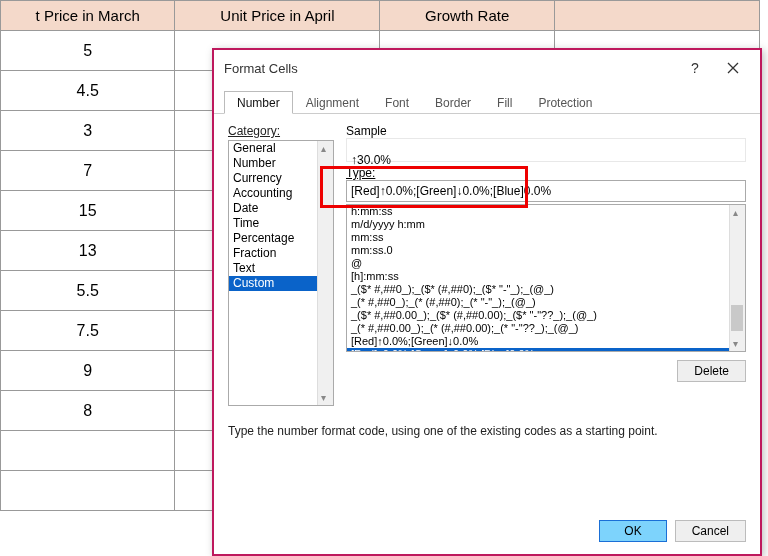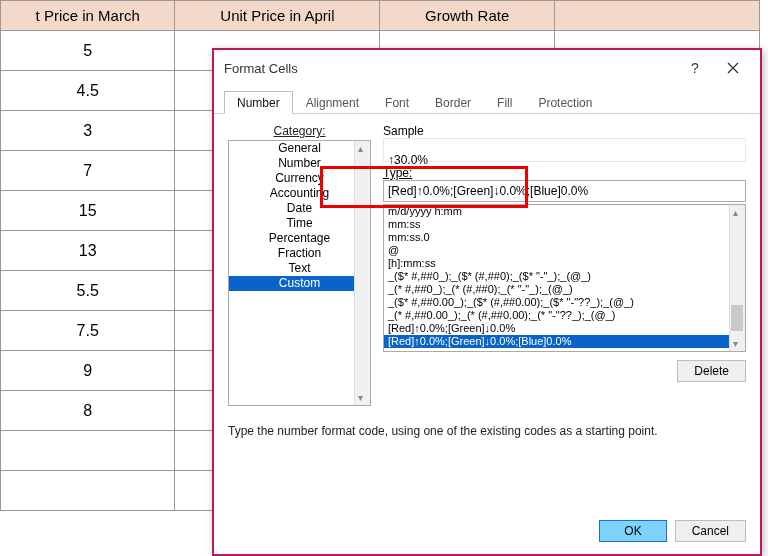--- a/index.html
+++ b/index.html
@@ -29,21 +29,21 @@
     font-size: 14px; color: #333; cursor: default;
   }
   .titlebar .close svg { stroke:#333; }
 
   .tabs { display: flex; align-items: flex-end; border-bottom: 1px solid #ccc; padding: 0 10px; height: 28px; gap: 0; }
   .tab { font-size: 12px; padding: 4px 12px 3px; color: #555; border: 1px solid transparent; position: relative; top: 1px; }
   .tab.active { border: 1px solid #bbb; border-bottom: 1px solid #fff; background: #fff; color: #111;}
   
   .body { flex: 1; padding: 10px 14px 8px; display: flex; flex-direction: column; }
   .upper { display: flex; gap: 12px; }
-  .col-left { width: 143px; display: flex; flex-direction: column; text-align: center; }
+  .col-left { width: 106px; display: flex; flex-direction: column; }
   .lab { font-size: 12px; color: #222; text-decoration: underline; margin-bottom: 2px; }
   .cat-list {
     border: 1px solid #aaa; height: 266px; font-size: 12px; overflow: hidden; position: relative;
   }
   .cat-list .sb { position:absolute; right:0; top:0; bottom:0; width:16px; background:#f0f0f0; border-left:1px solid #ddd;}
   .cat-list .sb::before { content:"▴"; position:absolute; top:2px; left:3px; font-size:10px; color:#888;}
   .cat-list .sb::after { content:"▾"; position:absolute; bottom:2px; left:3px; font-size:10px; color:#888;}
   .cat-item { padding: 0 4px; line-height: 15px; height: 15px;}
   .cat-item.selected { background: #0a63c9; color: #fff; }
 
@@ -208,20 +208,21 @@
             <div class="cat-item selected">Custom</div>
             <div class="sb"></div>
         </div>
       </div>
       <div class="col-right">
         <span class="sample">Sample</span>
         <div class="sample-box">↑30.0%</div>
         <span class="type-lab">Type:</span>
         <input class="type-input" value="[Red]↑0.0%;[Green]↓0.0%;[Blue]0.0%" style="">
         <div class="fmt-list" id="fmt-list">
+          <div class="fmt-item">h:mm:ss</div>
             <div class="fmt-item">m/d/yyyy h:mm</div>
             <div class="fmt-item">mm:ss</div>
             <div class="fmt-item">mm:ss.0</div>
             <div class="fmt-item">@</div>
             <div class="fmt-item">[h]:mm:ss</div>
             <div class="fmt-item">_($* #,##0_);_($* (#,##0);_($* "-"_);_(@_)</div>
             <div class="fmt-item">_(* #,##0_);_(* (#,##0);_(* "-"_);_(@_)</div>
             <div class="fmt-item">_($* #,##0.00_);_($* (#,##0.00);_($* "-"??_);_(@_)</div>
             <div class="fmt-item">_(* #,##0.00_);_(* (#,##0.00);_(* "-"??_);_(@_)</div>
             <div class="fmt-item">[Red]↑0.0%;[Green]↓0.0%</div>

